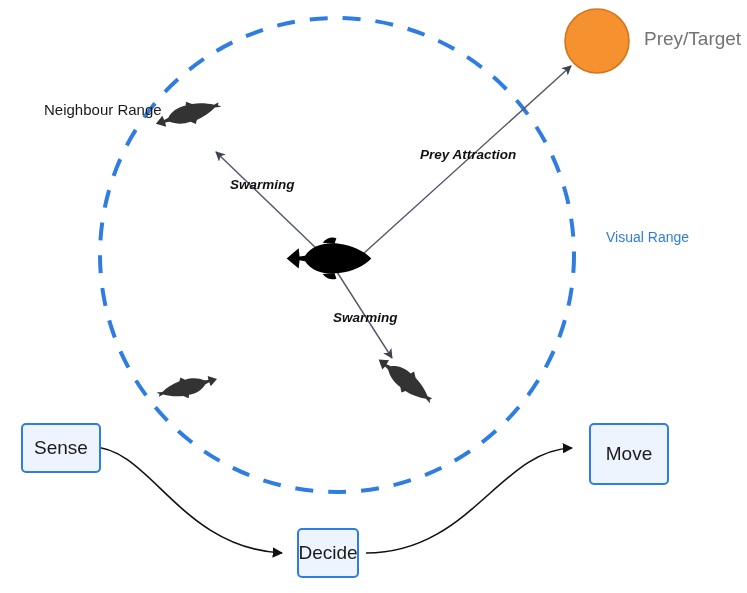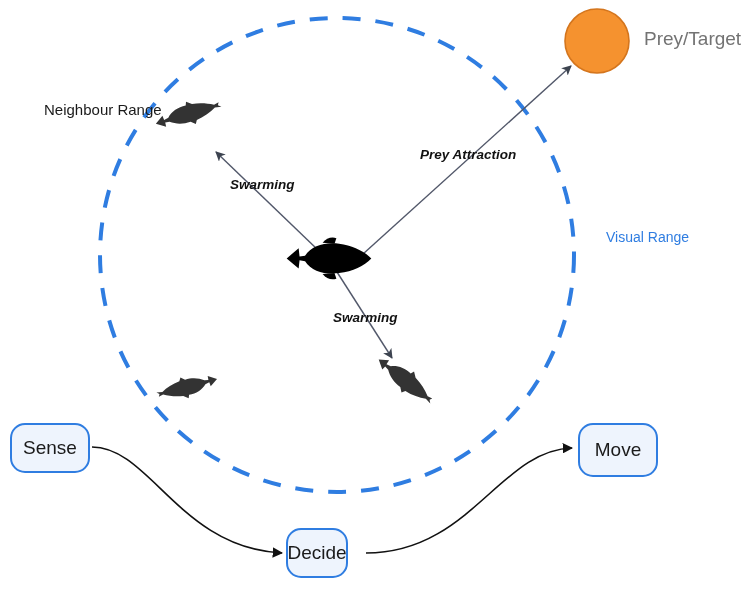--- a/index.html
+++ b/index.html
@@ -47,26 +47,27 @@
   }
   .label-range {
     font-size: 14px;
     color: #2f7de1;
   }
   .node-box {
     position: absolute;
     box-sizing: border-box;
     background: #eef4fd;
     border: 2px solid #2f7de1;
-    border-radius: 15px;
+    border-radius: 5px;
     display: flex;
     align-items: center;
     justify-content: center;
     font-size: 19px;
     color: #1a1a1a;
+    margin-left: 11px;
   }
 </style>
 </head>
 <body>
 
 <div id="canvas">
 
   <svg id="scene" viewBox="0 0 747 593">
     <defs>
       <marker id="arrowThin" viewBox="0 0 10 10" refX="9" refY="5" markerWidth="7" markerHeight="7" orient="auto-start-reverse">
@@ -144,17 +145,17 @@
   <div class="label label-range" style="left:570px; top:230px;margin-left:36px;">Visual Range</div>
 
   <div class="node-box" style="left:10px; top:423px; width:80px; height:50px;">
     <span>Sense</span>
   </div>
 
   <div class="node-box" style="left:286px; top:528px; width:62px; height:50px;">
     <span>Decide</span>
   </div>
 
-  <div class="node-box" style="left:578px; top:423px; width:80px; height:54px;">
+  <div class="node-box" style="left:578px; top:423px; width:80px; height:62px;">
     <span>Move</span>
   </div>
 
 </div>
 
 </body></html>

